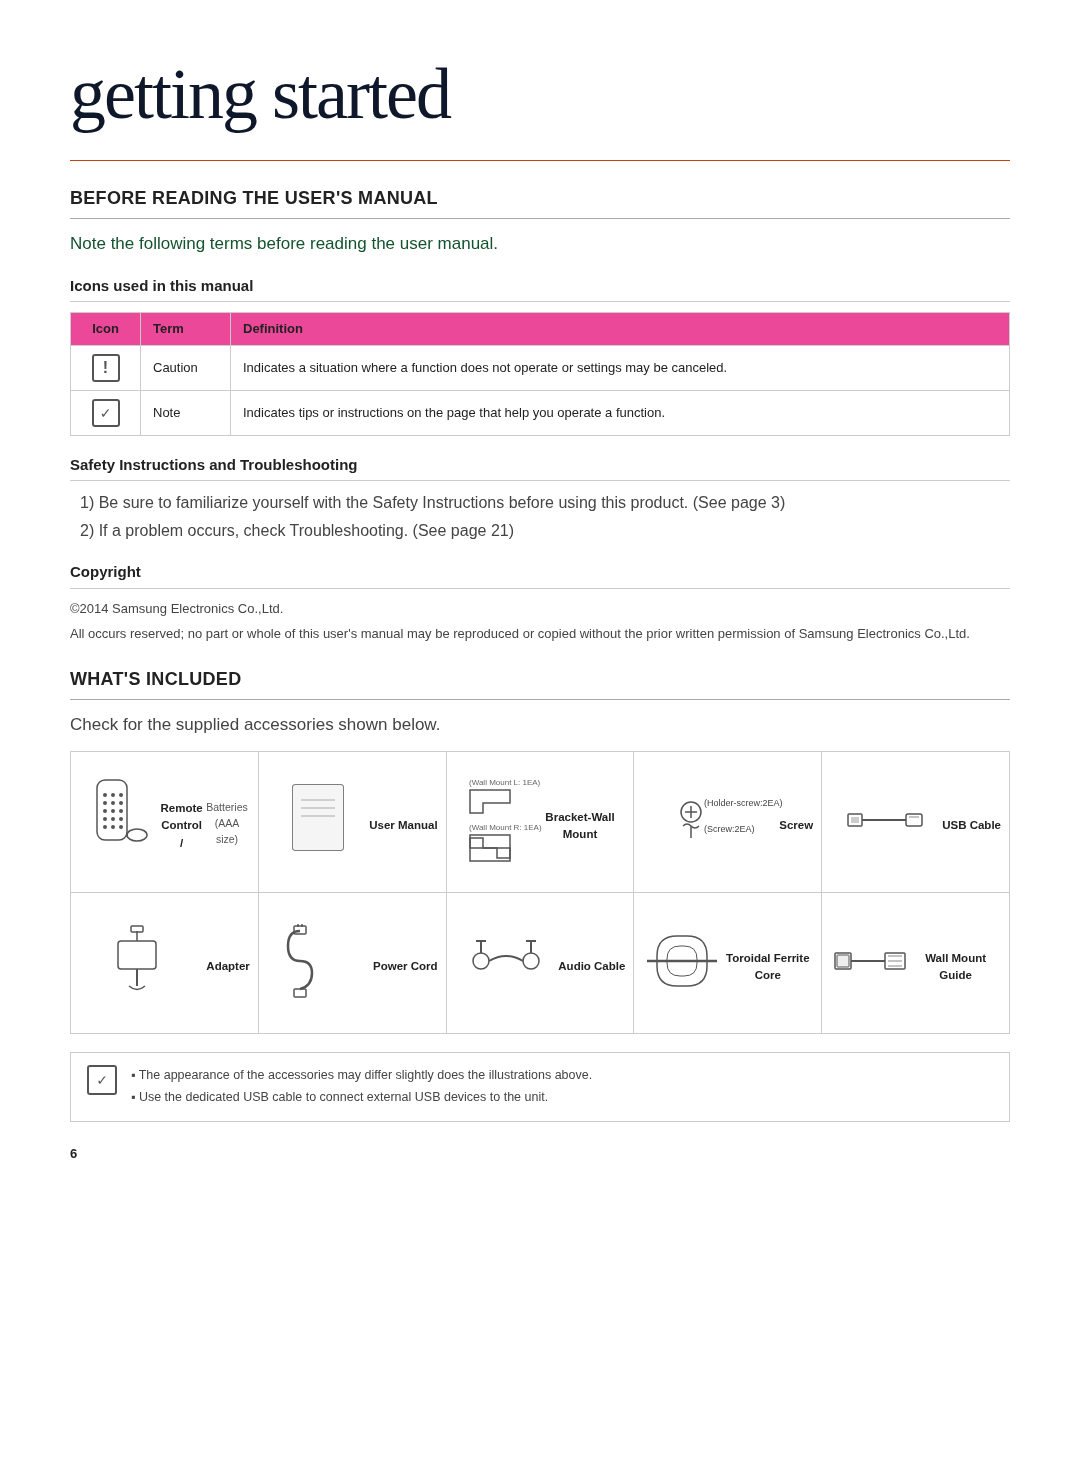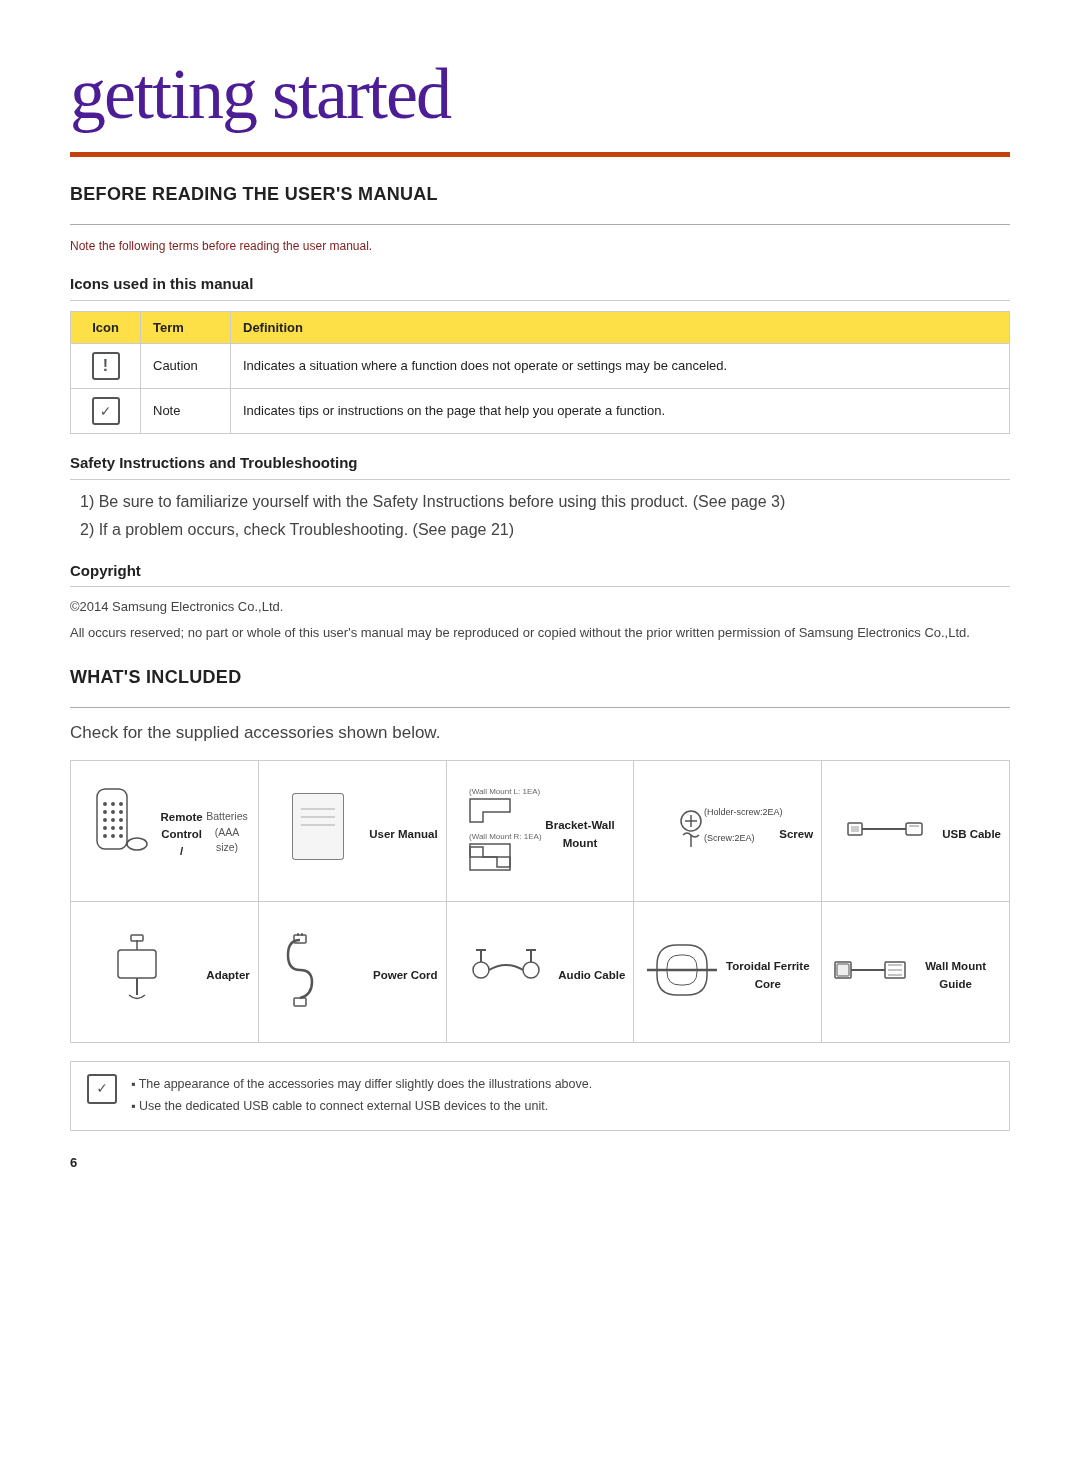--- a/index.html
+++ b/index.html
@@ -12,62 +12,62 @@
       padding: 40px 70px 60px 70px;
       font-size: 14px;
       line-height: 1.5;
     }
 
     
     .page-title {
       font-size: 72px;
       font-weight: 200;
       letter-spacing: -2px;
-      color: #4c1d95;
-      border-bottom: 5px solid #c2410c;
-      padding-bottom: 4px;
+      color: #0f172a;
+      border-bottom: 1px solid #c2410c;
+      padding-bottom: 12px;
       margin-bottom: 24px;
       font-family: 'Georgia', serif;
     }
 
     
     .section-title {
       font-size: 18px;
       font-weight: 800;
       text-transform: uppercase;
       border-bottom: 1px solid #aaa;
-      padding-bottom: 16px;
+      padding-bottom: 6px;
       margin-bottom: 12px;
       letter-spacing: 0.3px;
     }
 
     .subsection-title {
       font-size: 15px;
       font-weight: 700;
       border-bottom: 1px solid #ccc;
       padding-bottom: 4px;
       margin-bottom: 10px;
       margin-top: 18px;
     }
 
     .intro-text {
-      font-size: 12px;
-      color: #7f1d1d;
+      font-size: 17px;
+      color: #14532d;
       margin-bottom: 2px;
     }
 
     
     .icons-table {
       width: 100%;
       border-collapse: collapse;
       margin-bottom: 6px;
       font-size: 13px;
     }
     .icons-table th {
-      background: #fde047;
+      background: #ec4899;
       padding: 6px 12px;
       text-align: left;
       border: 1px solid #ccc;
       font-weight: 700;
     }
     .icons-table th:first-child { width: 70px; text-align: center; }
     .icons-table th:nth-child(2) { width: 90px; }
     .icons-table td {
       padding: 8px 12px;
       border: 1px solid #ccc;

